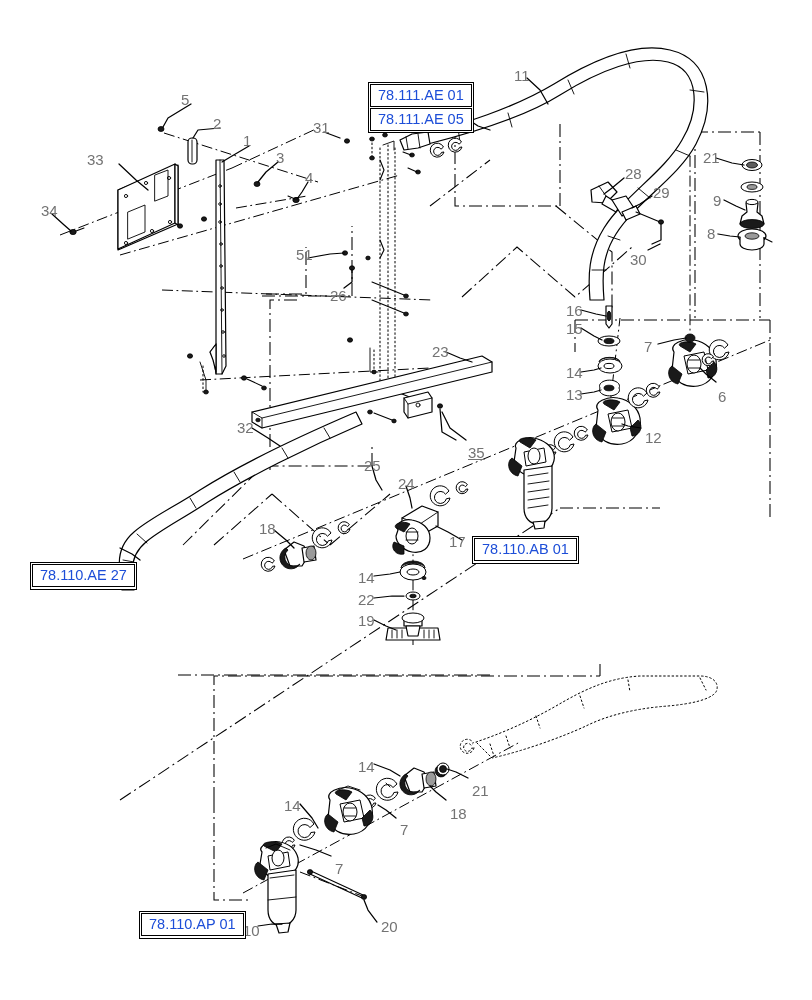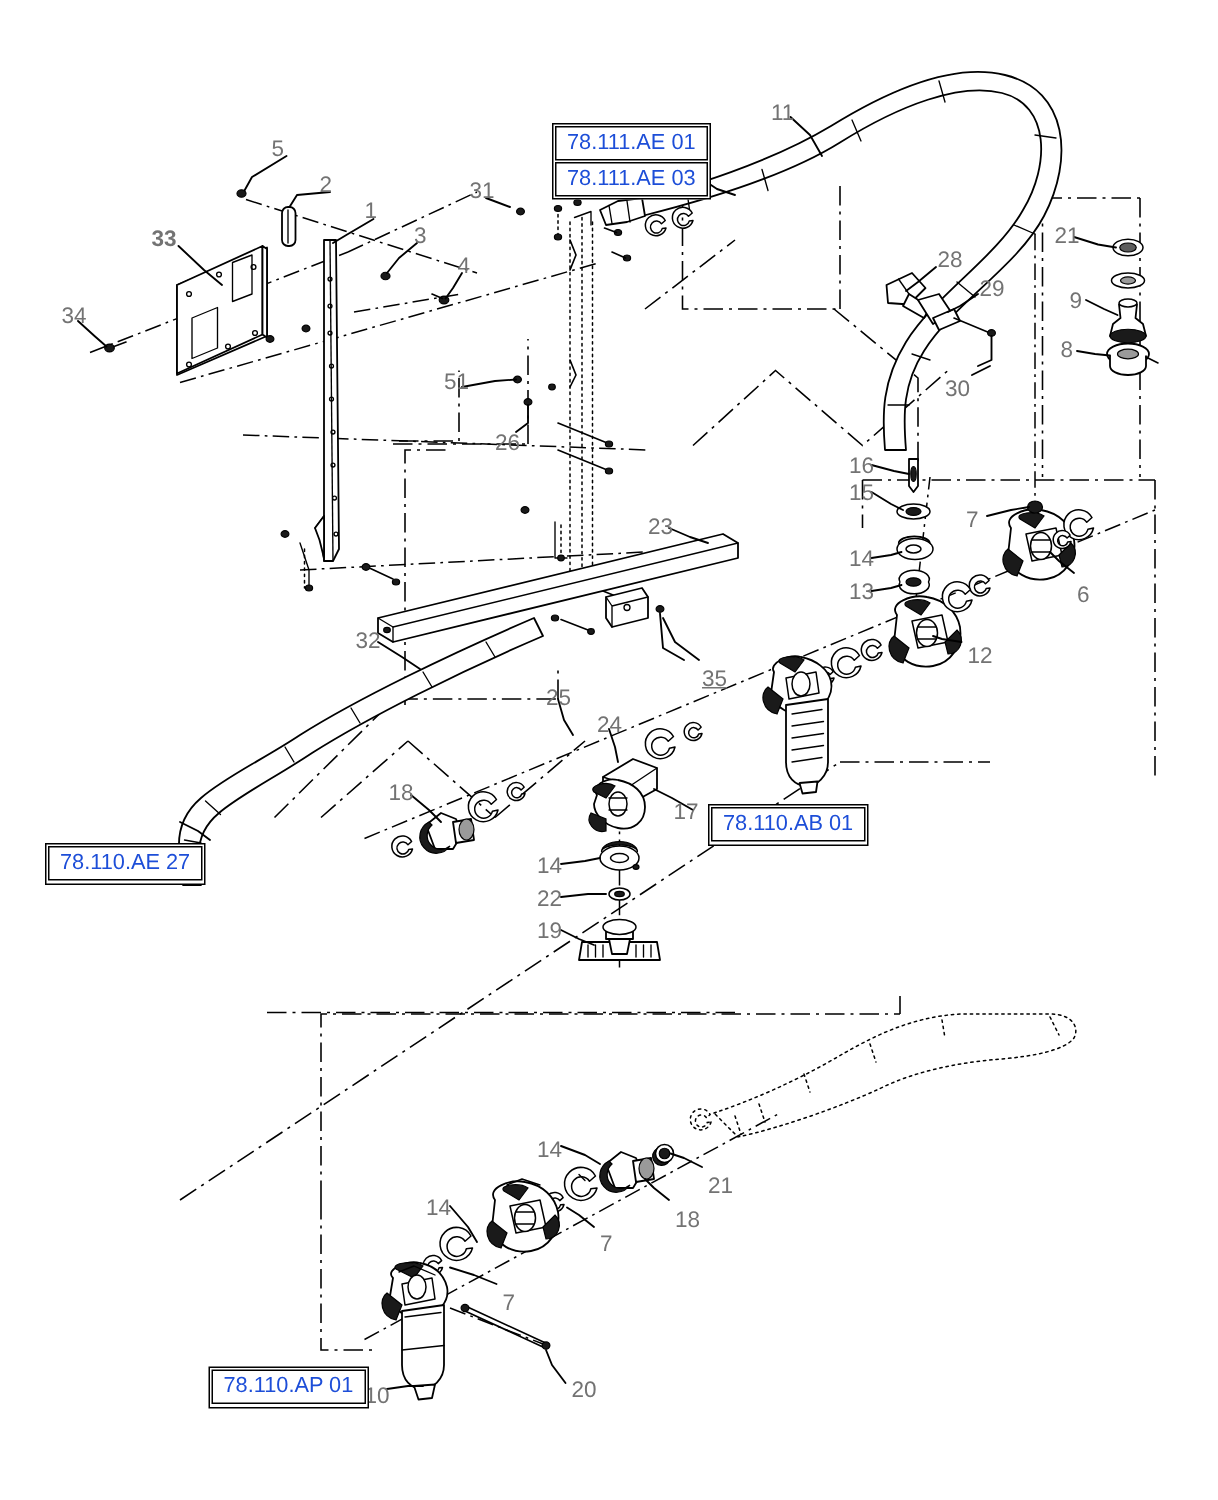--- a/index.html
+++ b/index.html
@@ -530,21 +530,21 @@
       <path class="lead" d="M120,548 L132,554 L140,560"></path>
     </g>
   </svg>
 
   <div id="callout-layer">
       <div class="callout" style="left: 181px; top: 92px;">5</div>
       <div class="callout" style="left: 213px; top: 116px;">2</div>
       <div class="callout" style="left: 243px; top: 133px;">1</div>
       <div class="callout" style="left: 276px; top: 150px;">3</div>
       <div class="callout" style="left: 305px; top: 170px;">4</div>
-      <div class="callout" style="left: 101px; top: 152px; font-weight: bold;">33</div>
+      <div class="callout" style="left: 87px; top: 152px;">33</div>
       <div class="callout" style="left: 41px; top: 203px;">34</div>
       <div class="callout" style="left: 313px; top: 120px;">31</div>
       <div class="callout" style="left: 296px; top: 247px;">51</div>
       <div class="callout" style="left: 330px; top: 288px;">26</div>
       <div class="callout" style="left: 514px; top: 68px;">11</div>
       <div class="callout" style="left: 625px; top: 166px;">28</div>
       <div class="callout" style="left: 653px; top: 185px;">29</div>
       <div class="callout" style="left: 630px; top: 252px;">30</div>
       <div class="callout" style="left: 703px; top: 150px;">21</div>
       <div class="callout" style="left: 713px; top: 193px;">9</div>
@@ -571,21 +571,21 @@
       <div class="callout" style="left: 450px; top: 806px;">18</div>
       <div class="callout" style="left: 284px; top: 798px;">14</div>
       <div class="callout" style="left: 400px; top: 822px;">7</div>
       <div class="callout" style="left: 335px; top: 861px;">7</div>
       <div class="callout" style="left: 243px; top: 923px;">10</div>
       <div class="callout" style="left: 381px; top: 919px;">20</div>
     </div>
   <div id="refbox-layer">
       <div class="refstack" style="left: 368px; top: 82px;">
         <div class="inner">78.111.AE 01</div>
-        <div class="inner">78.111.AE 03</div>
+        <div class="inner">78.111.AE 05</div>
       </div>
       <div class="refstack" style="left: 30px; top: 562px;">
         <div class="inner">78.110.AE 27</div>
       </div>
       <div class="refstack" style="left: 472px; top: 536px;">
         <div class="inner">78.110.AB 01</div>
       </div>
       <div class="refstack" style="left: 139px; top: 911px;">
         <div class="inner">78.110.AP 01</div>
       </div>

